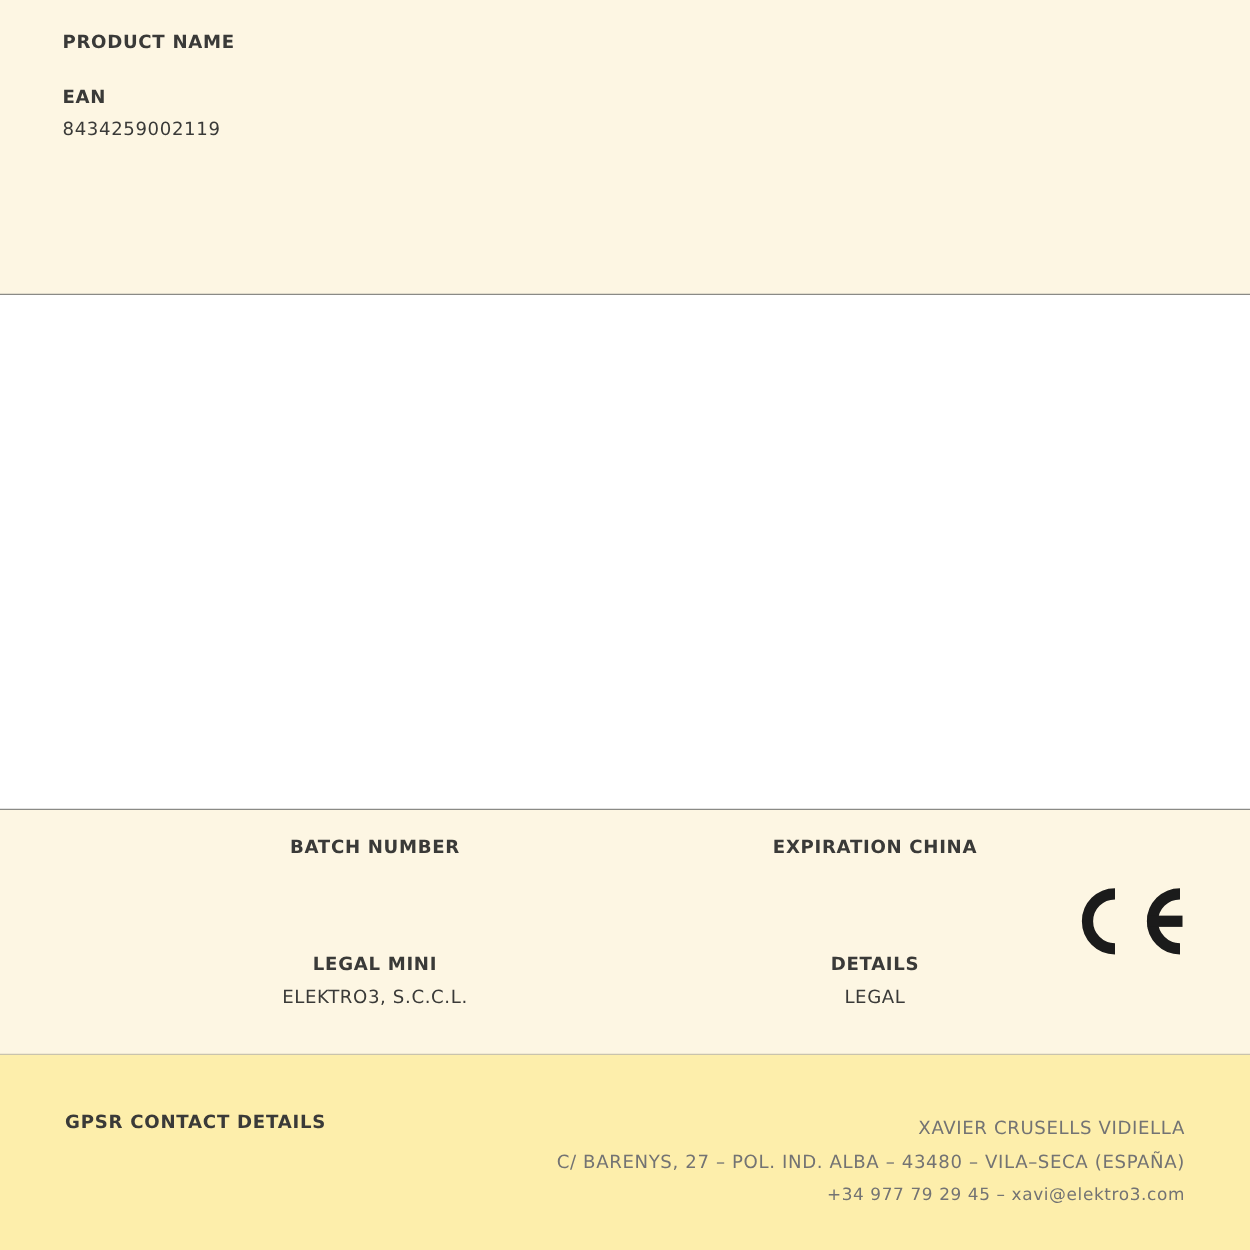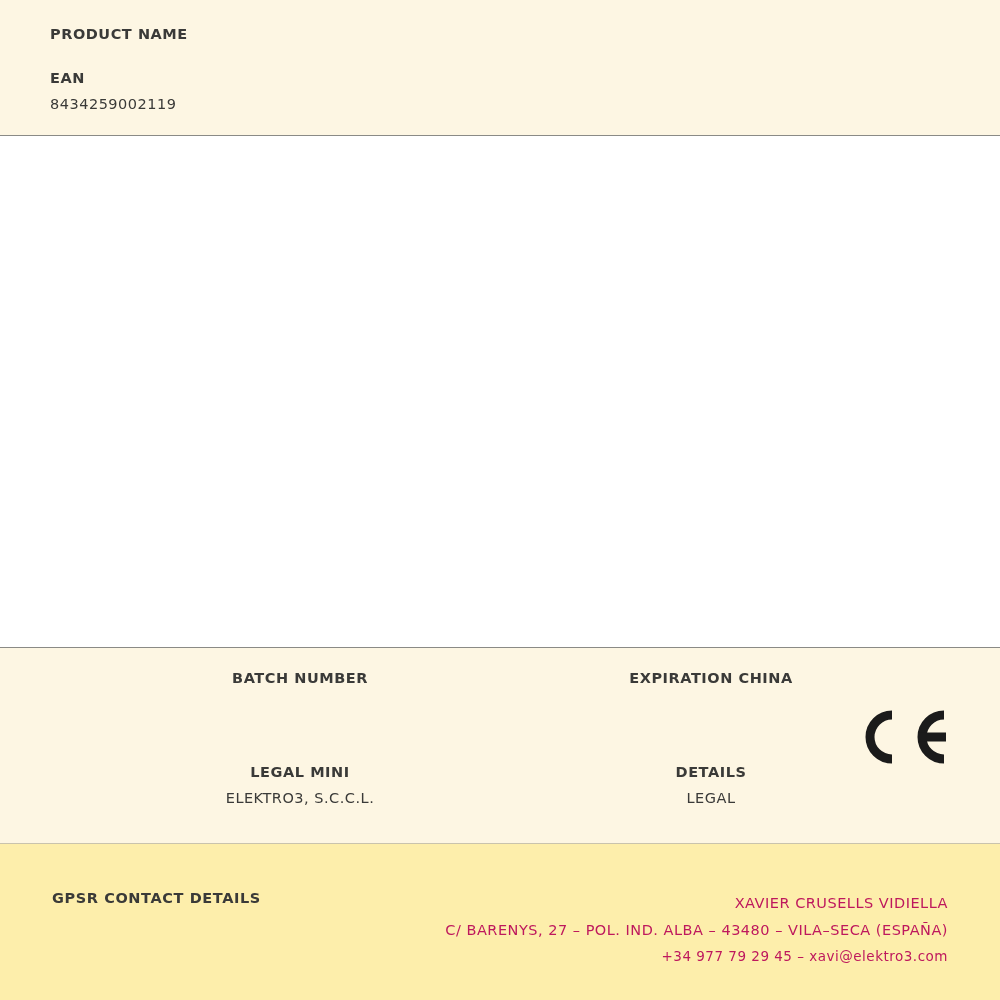--- a/index.html
+++ b/index.html
@@ -21,21 +21,21 @@
     position: relative;
     display: flex;
     flex-direction: column;
   }
 
   
   .header {
     background: #fdf6e3;
     padding: 26px 50px 22px 50px;
     border-bottom: 1px solid #8a8a86;
-    height: 136px;
+    height: 236px;
   }
   .field-label {
     font-size: 14.5px;
     font-weight: bold;
     letter-spacing: 0.55px;
     color: #3a3a38;
     margin: 0 0 10px 0;
   }
   .field-value {
     font-size: 14.5px;
@@ -57,21 +57,20 @@
   .details {
     background: #fdf6e3;
     border-bottom: 1px solid #c9c3ad;
     height: 196px;
     position: relative;
     padding-top: 22px;
   }
   .details-row {
     display: flex;
     width: 100%;
-    gap: 11px;
   }
   .details-col {
     width: 400px;
     text-align: center;
   }
   .details-col.first { margin-left: 100px; }
   .col-label {
     font-size: 14.5px;
     font-weight: bold;
     letter-spacing: 0.55px;
@@ -112,21 +111,21 @@
     color: #3a3a38;
     white-space: nowrap;
   }
   .footer-right {
     text-align: right;
     line-height: 1.85;
   }
   .footer-line {
     font-size: 14.5px;
     letter-spacing: 0.5px;
-    color: #be185d;
+    color: #737373;
   }
   .footer-line.small {
     font-size: 13.5px;
   }
 </style>
 </head>
 <body>
 
 <div class="sheet">
 

